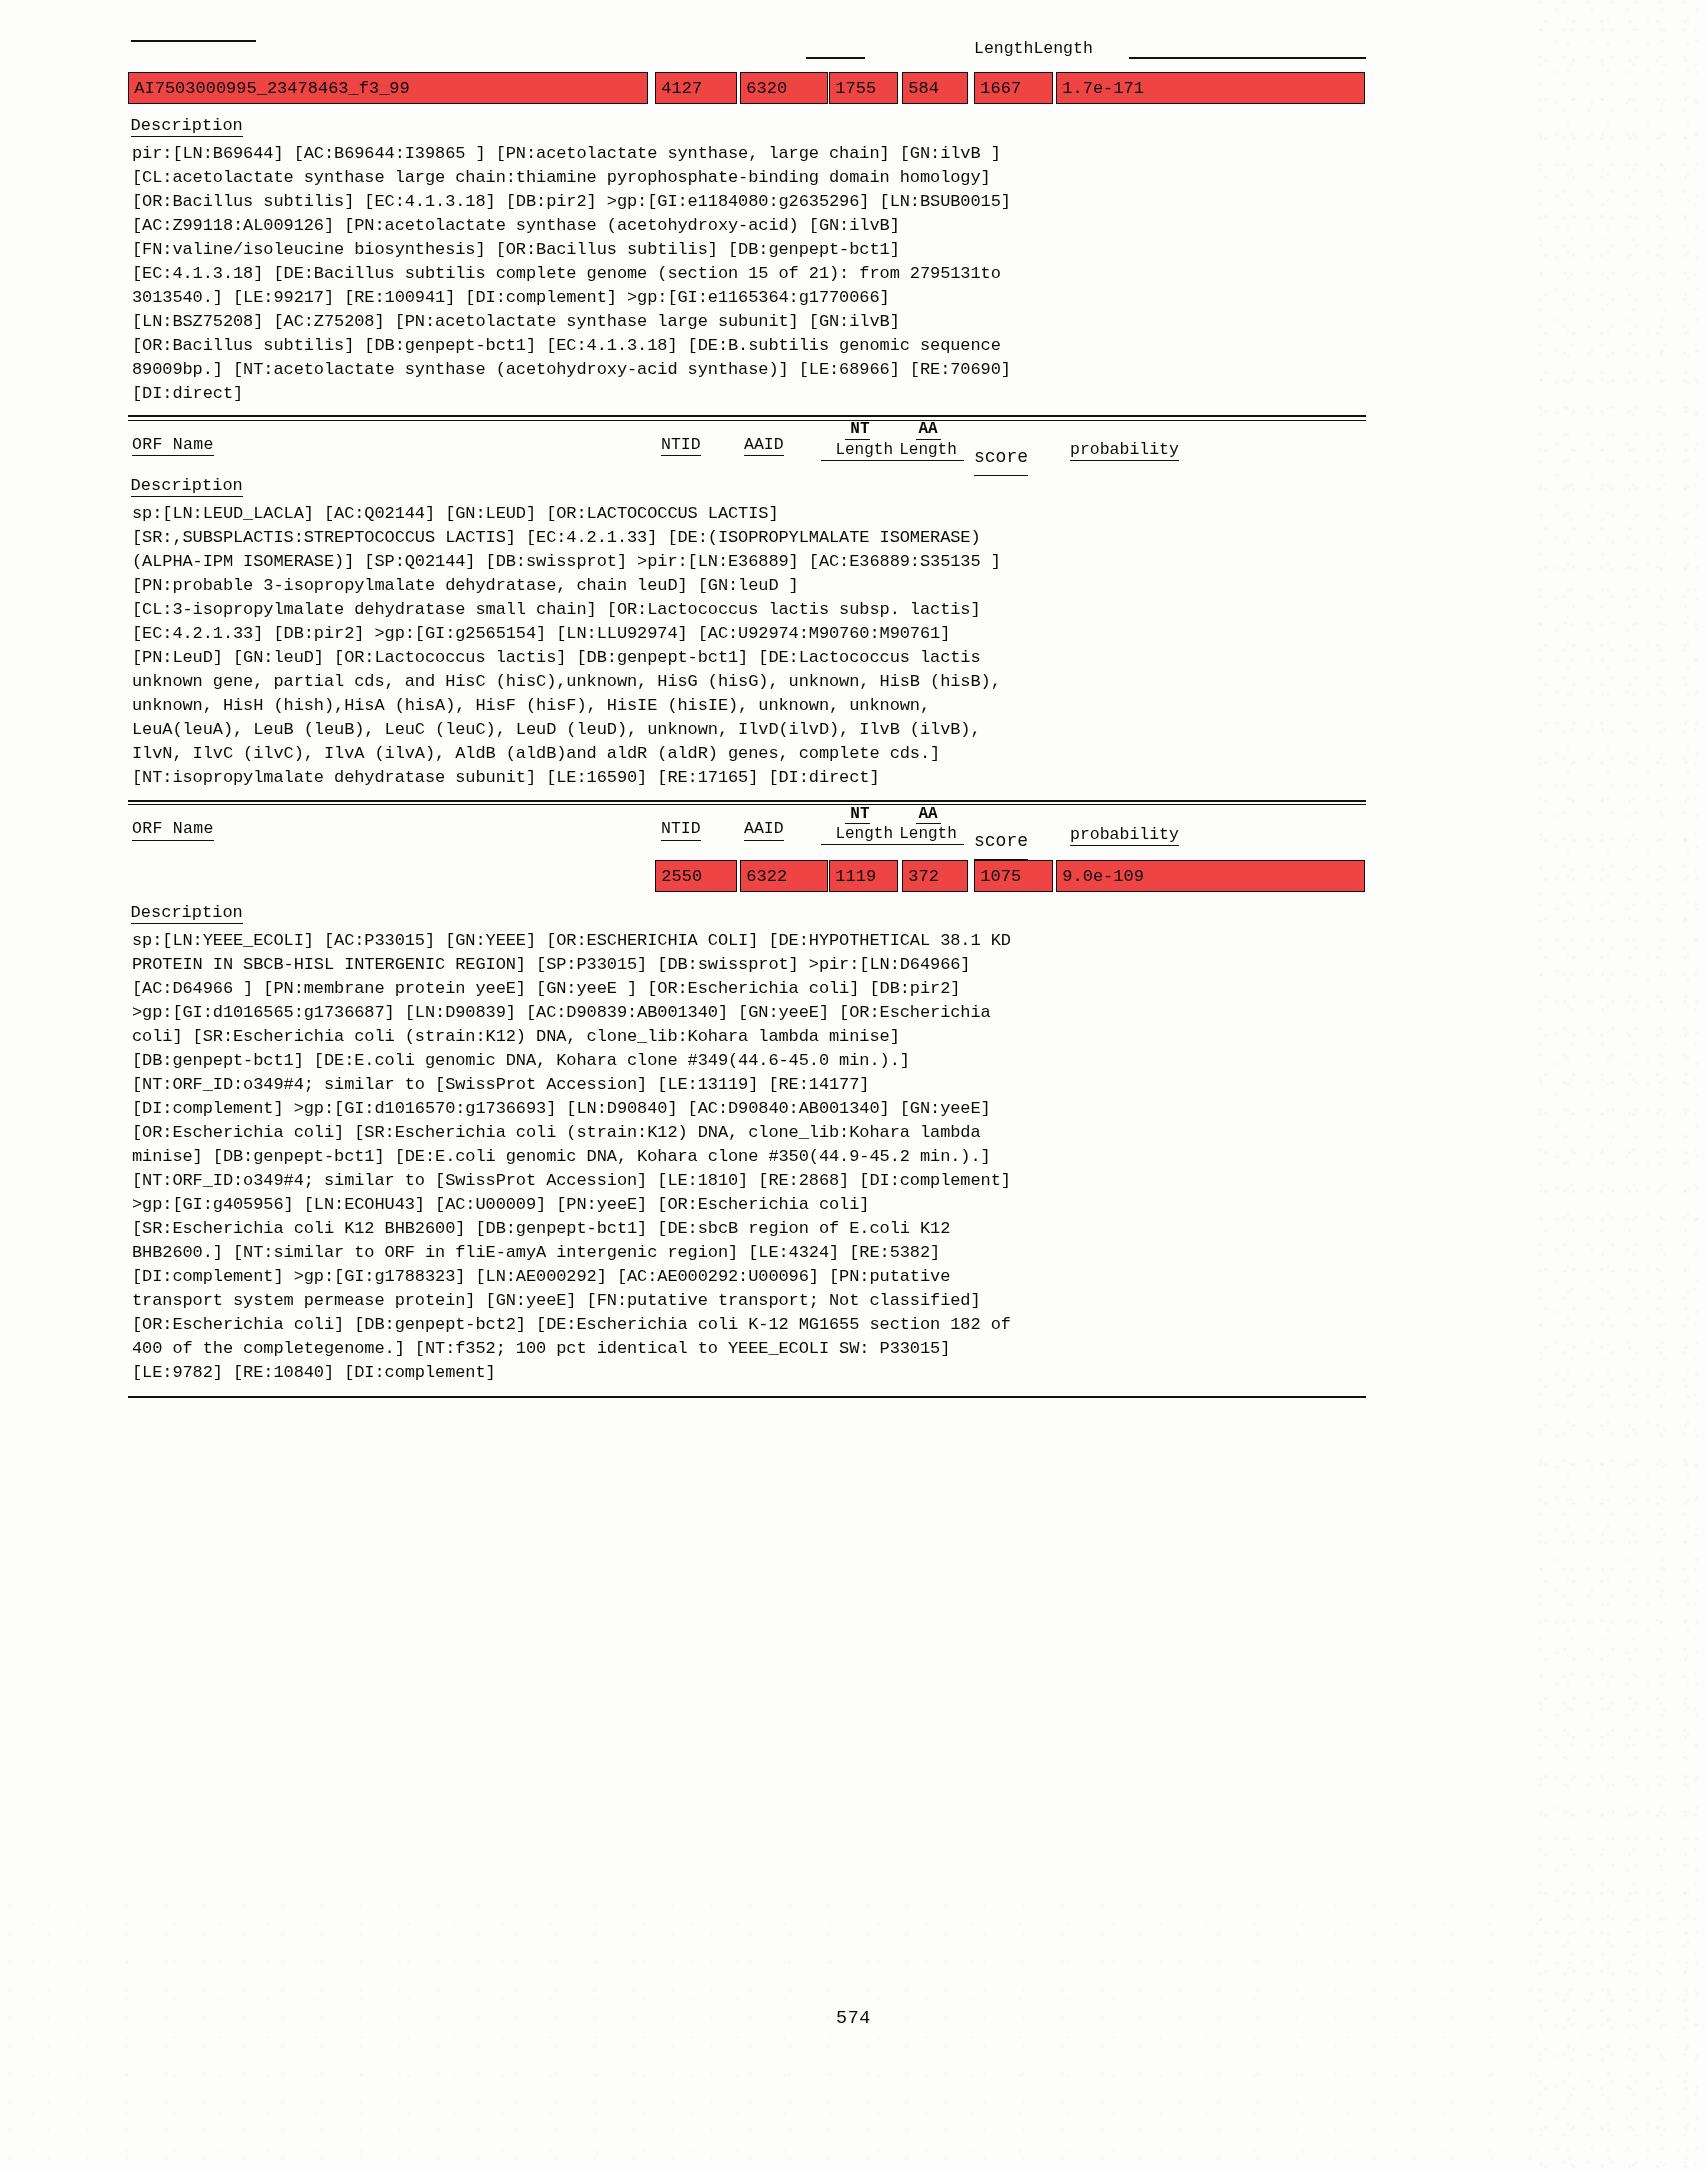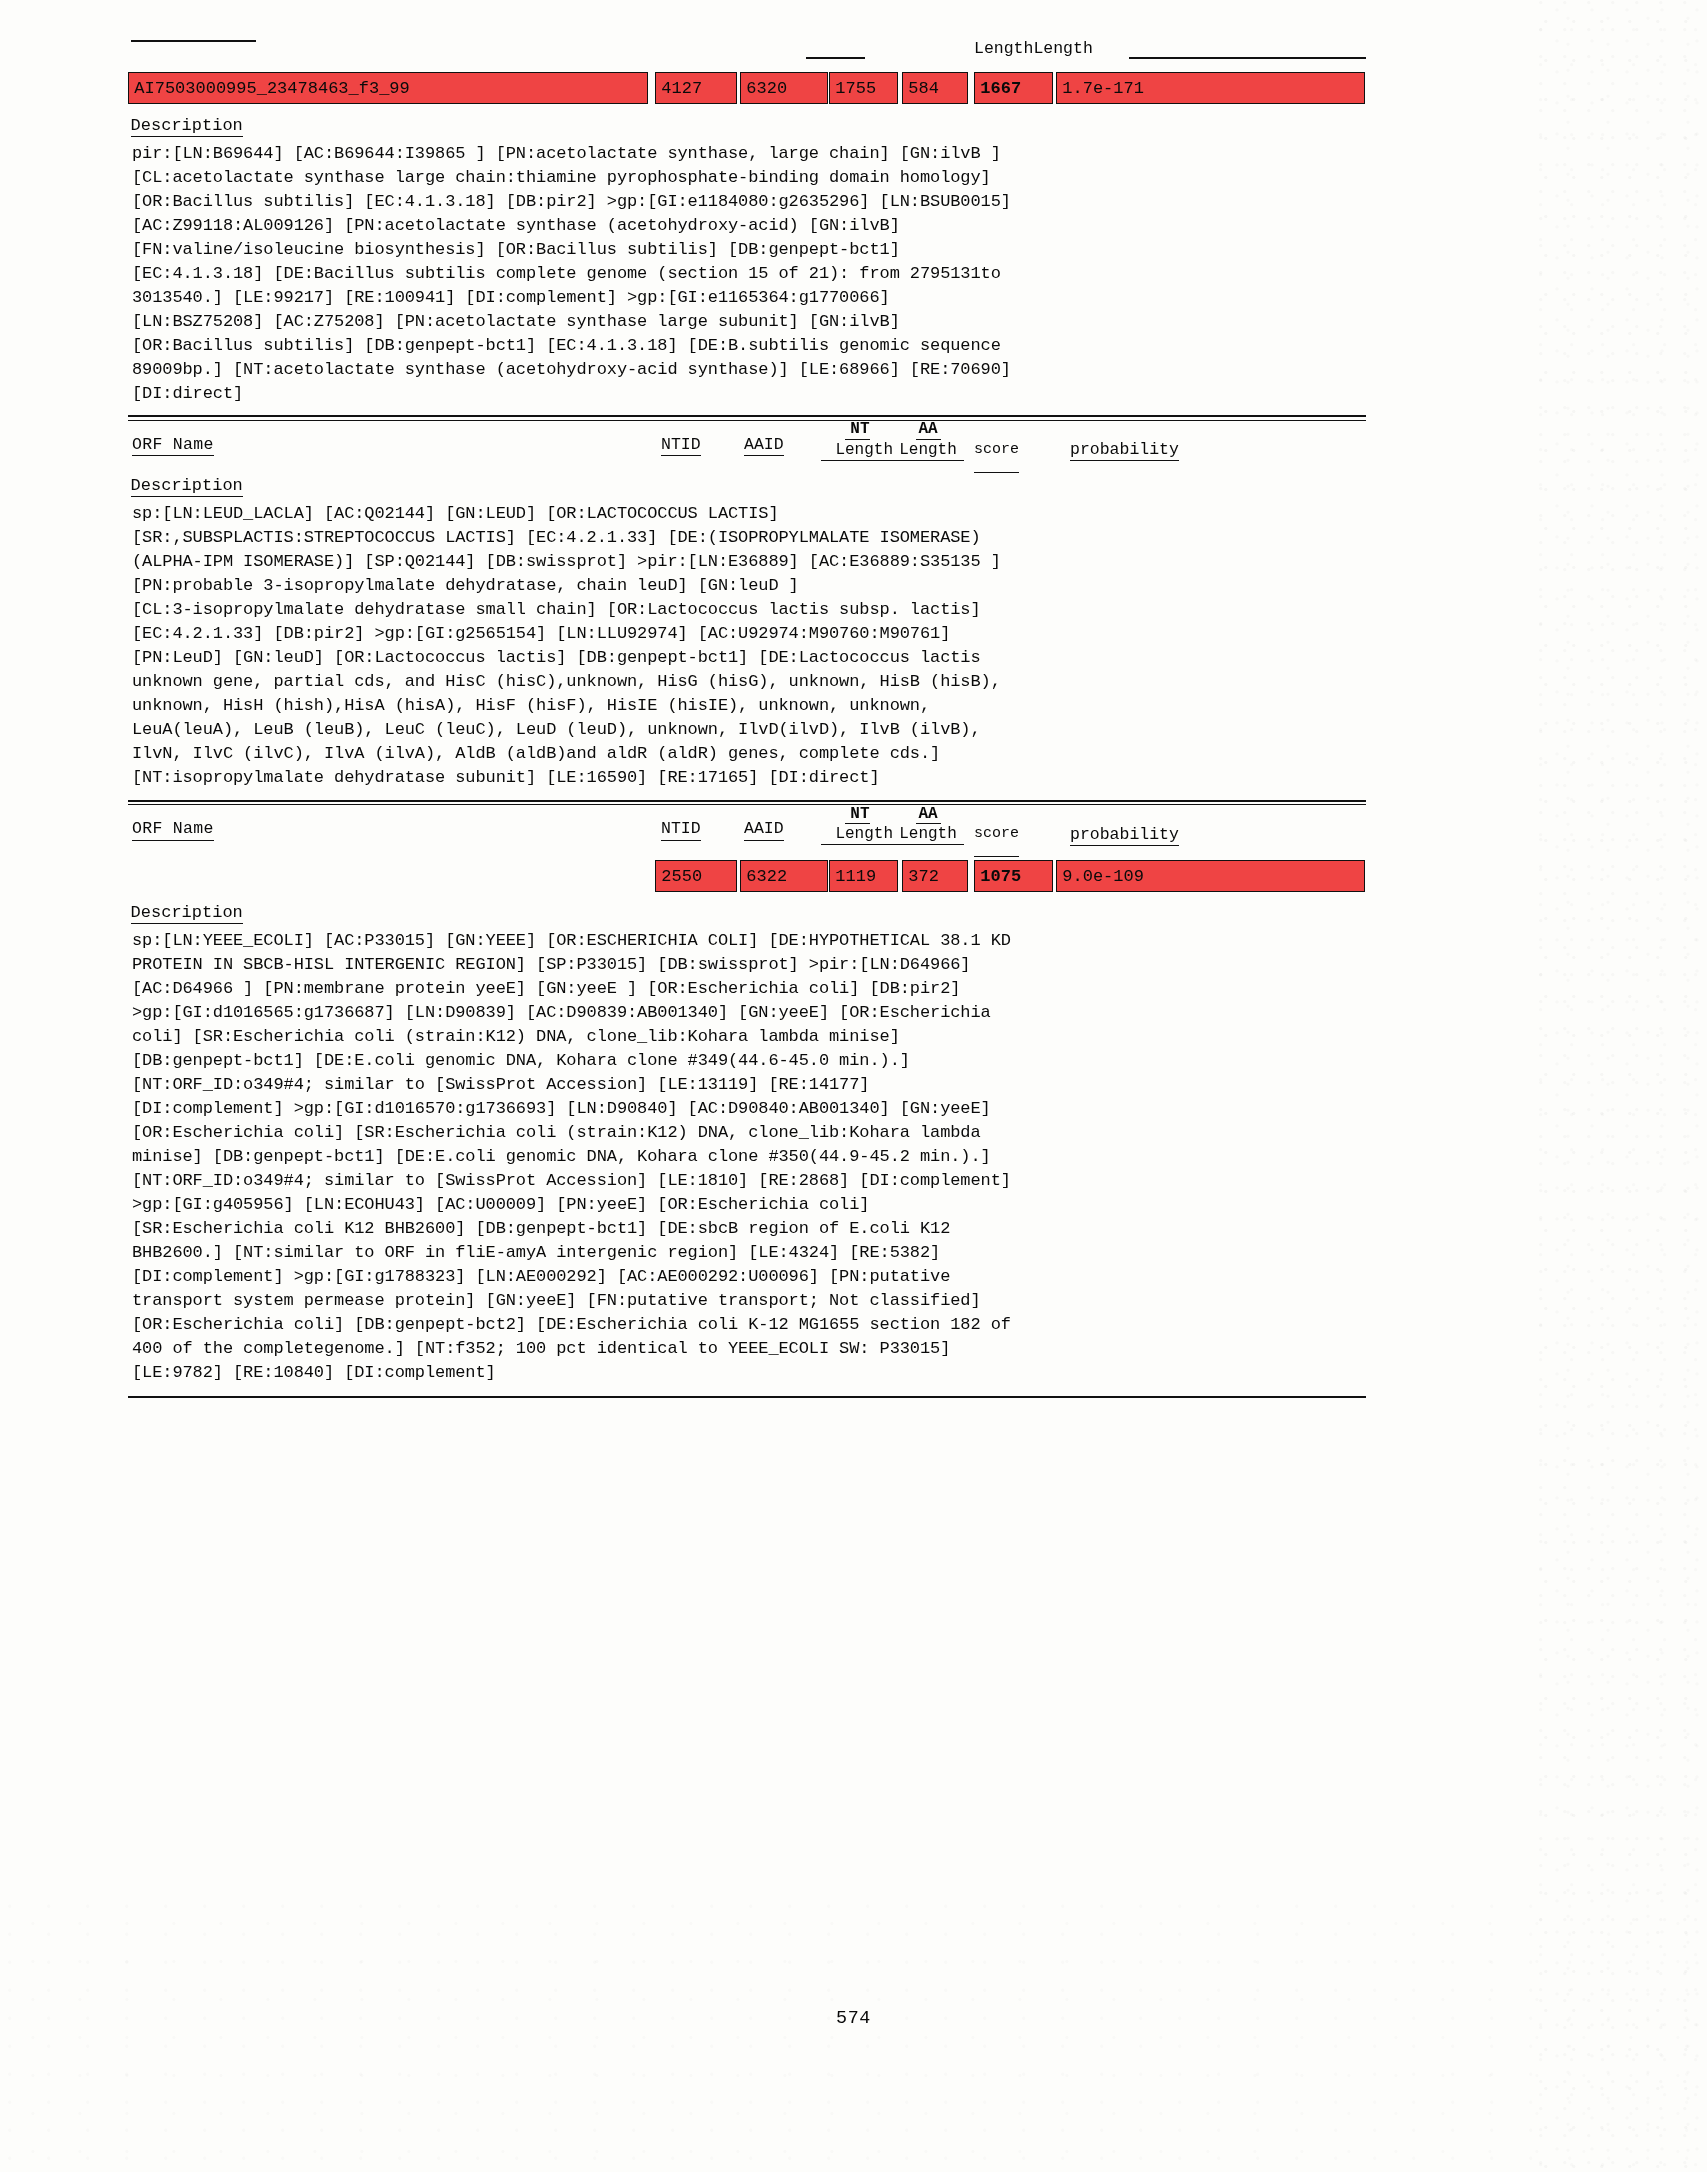--- a/index.html
+++ b/index.html
@@ -108,24 +108,24 @@
   }
   .hdr-aalen {
     position: absolute;
     left: 764px; top: -10.5px;
     font-size: 16px;
     text-align: center;
     width: 72px;
   }
   .hdr-score {
     position: absolute;
-    left: 846px; top: 10px;
-    font-size: 15px;
-    border-bottom: 1.3px solid #111;
-    padding-bottom: 14px;
+    left: 846px; top: 16px;
+    font-size: 18px;
+    border-bottom: 1.3px solid #111;
+    padding-bottom: 8px;
   }
   .hdr-prob {
     position: absolute;
     left: 942px; top: 9.2px;
     font-size: 16.5px;
     border-bottom: 1.3px solid #111;
     padding-bottom: 1.3px;
     text-align: center;
   }
 
@@ -145,21 +145,21 @@
     padding: 0 5.3px;
     box-sizing: border-box;
     white-space: nowrap;
     background: #ef4444;
   }
   .box-orf { left: 0; width: 520px; }
   .box-ntid { left: 527px; width: 82px; }
   .box-aaid { left: 612px; width: 88px; }
   .box-ntlen { left: 701px; width: 69px; }
   .box-aalen { left: 774px; width: 66px; }
-  .box-score { left: 846px; width: 79px; font-weight: bold; }
+  .box-score { left: 846px; width: 79px; }
   .box-prob { left: 928px; width: 309px; }
 
   .desc-label {
     font-size: 17px;
     margin: 2.6px 0 4px 2.6px;
     display: inline-block;
     border-bottom: 1.3px solid #111;
     padding-bottom: 0.7px;
   }
   .desc-body {

